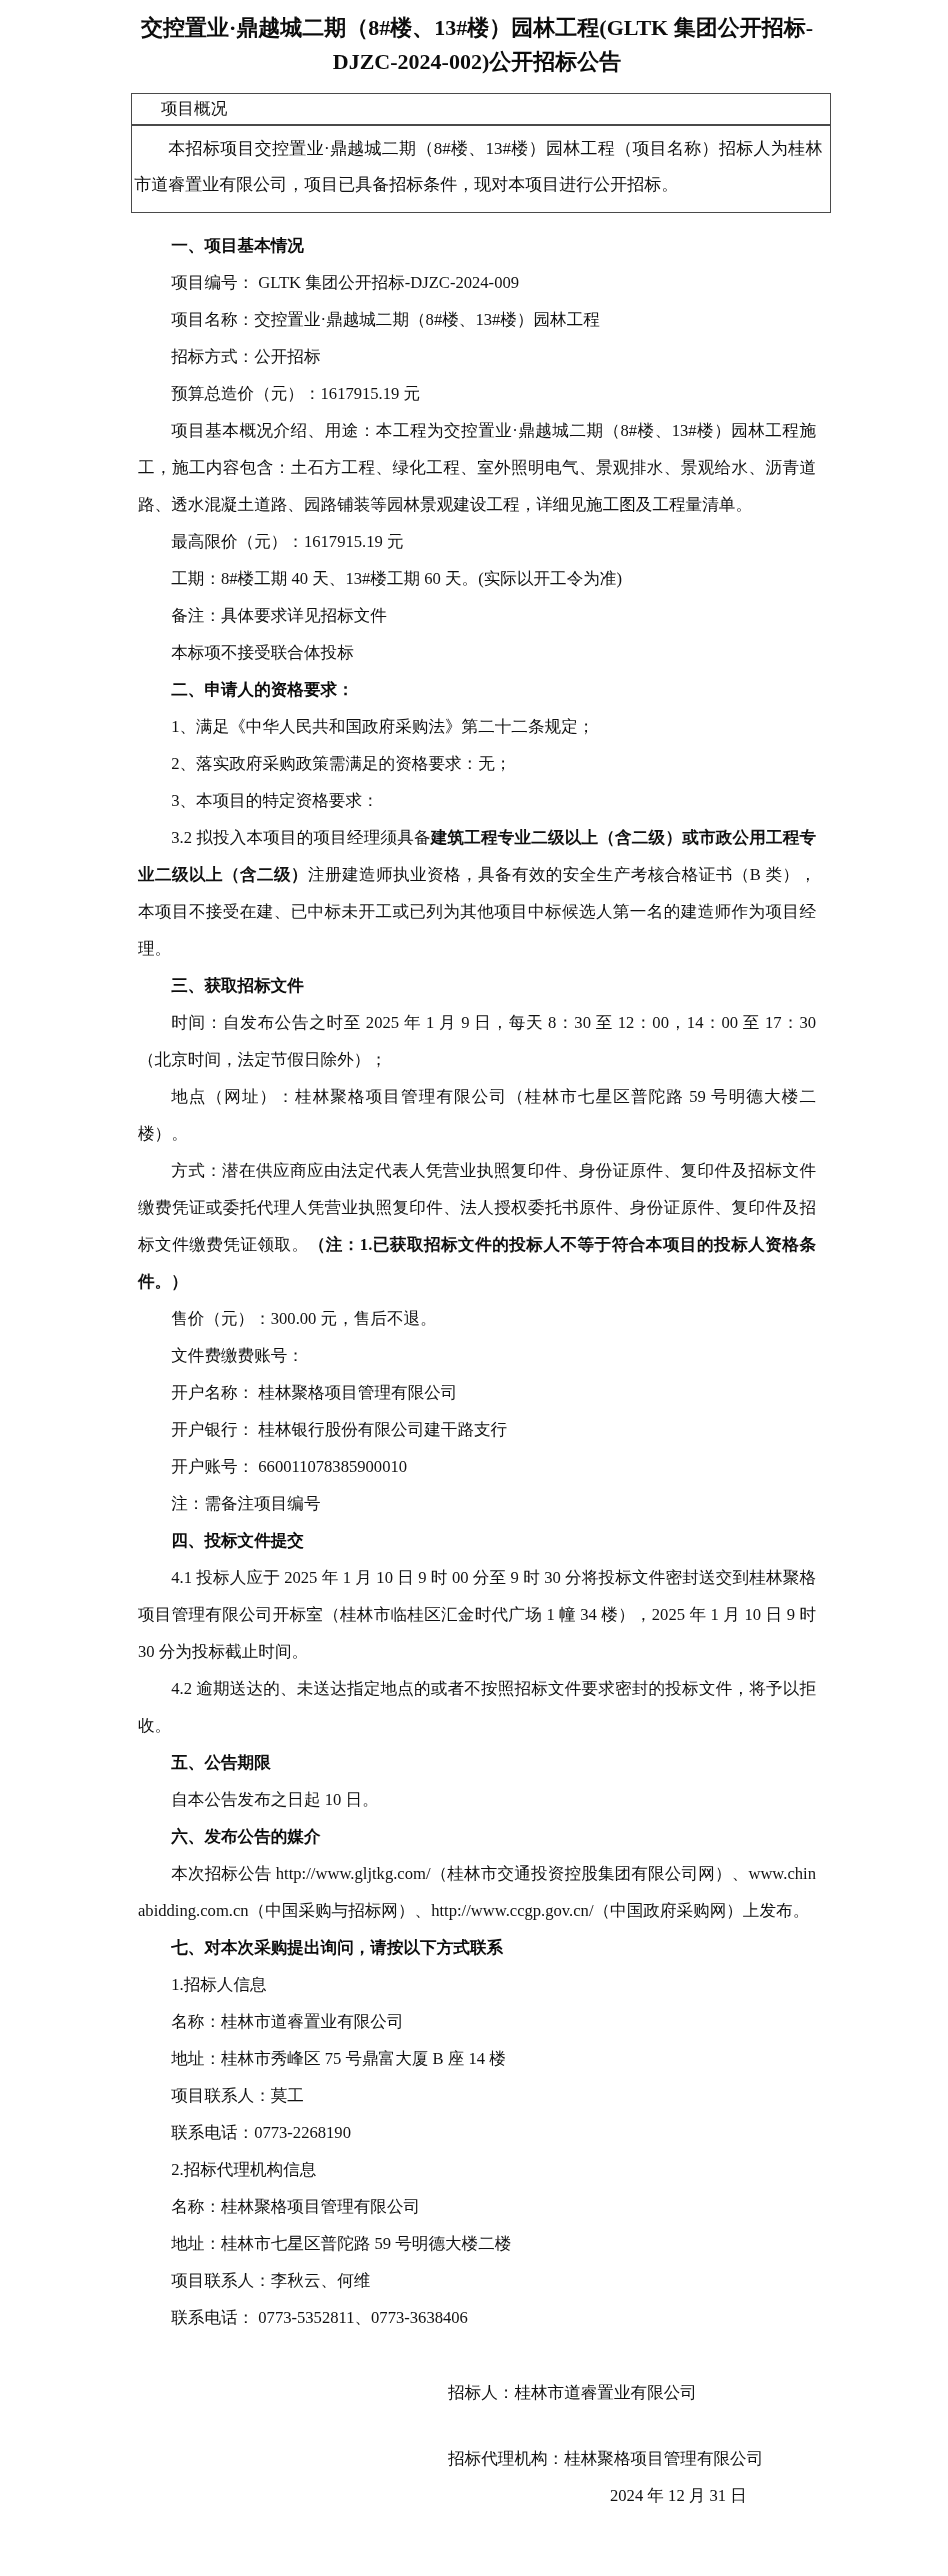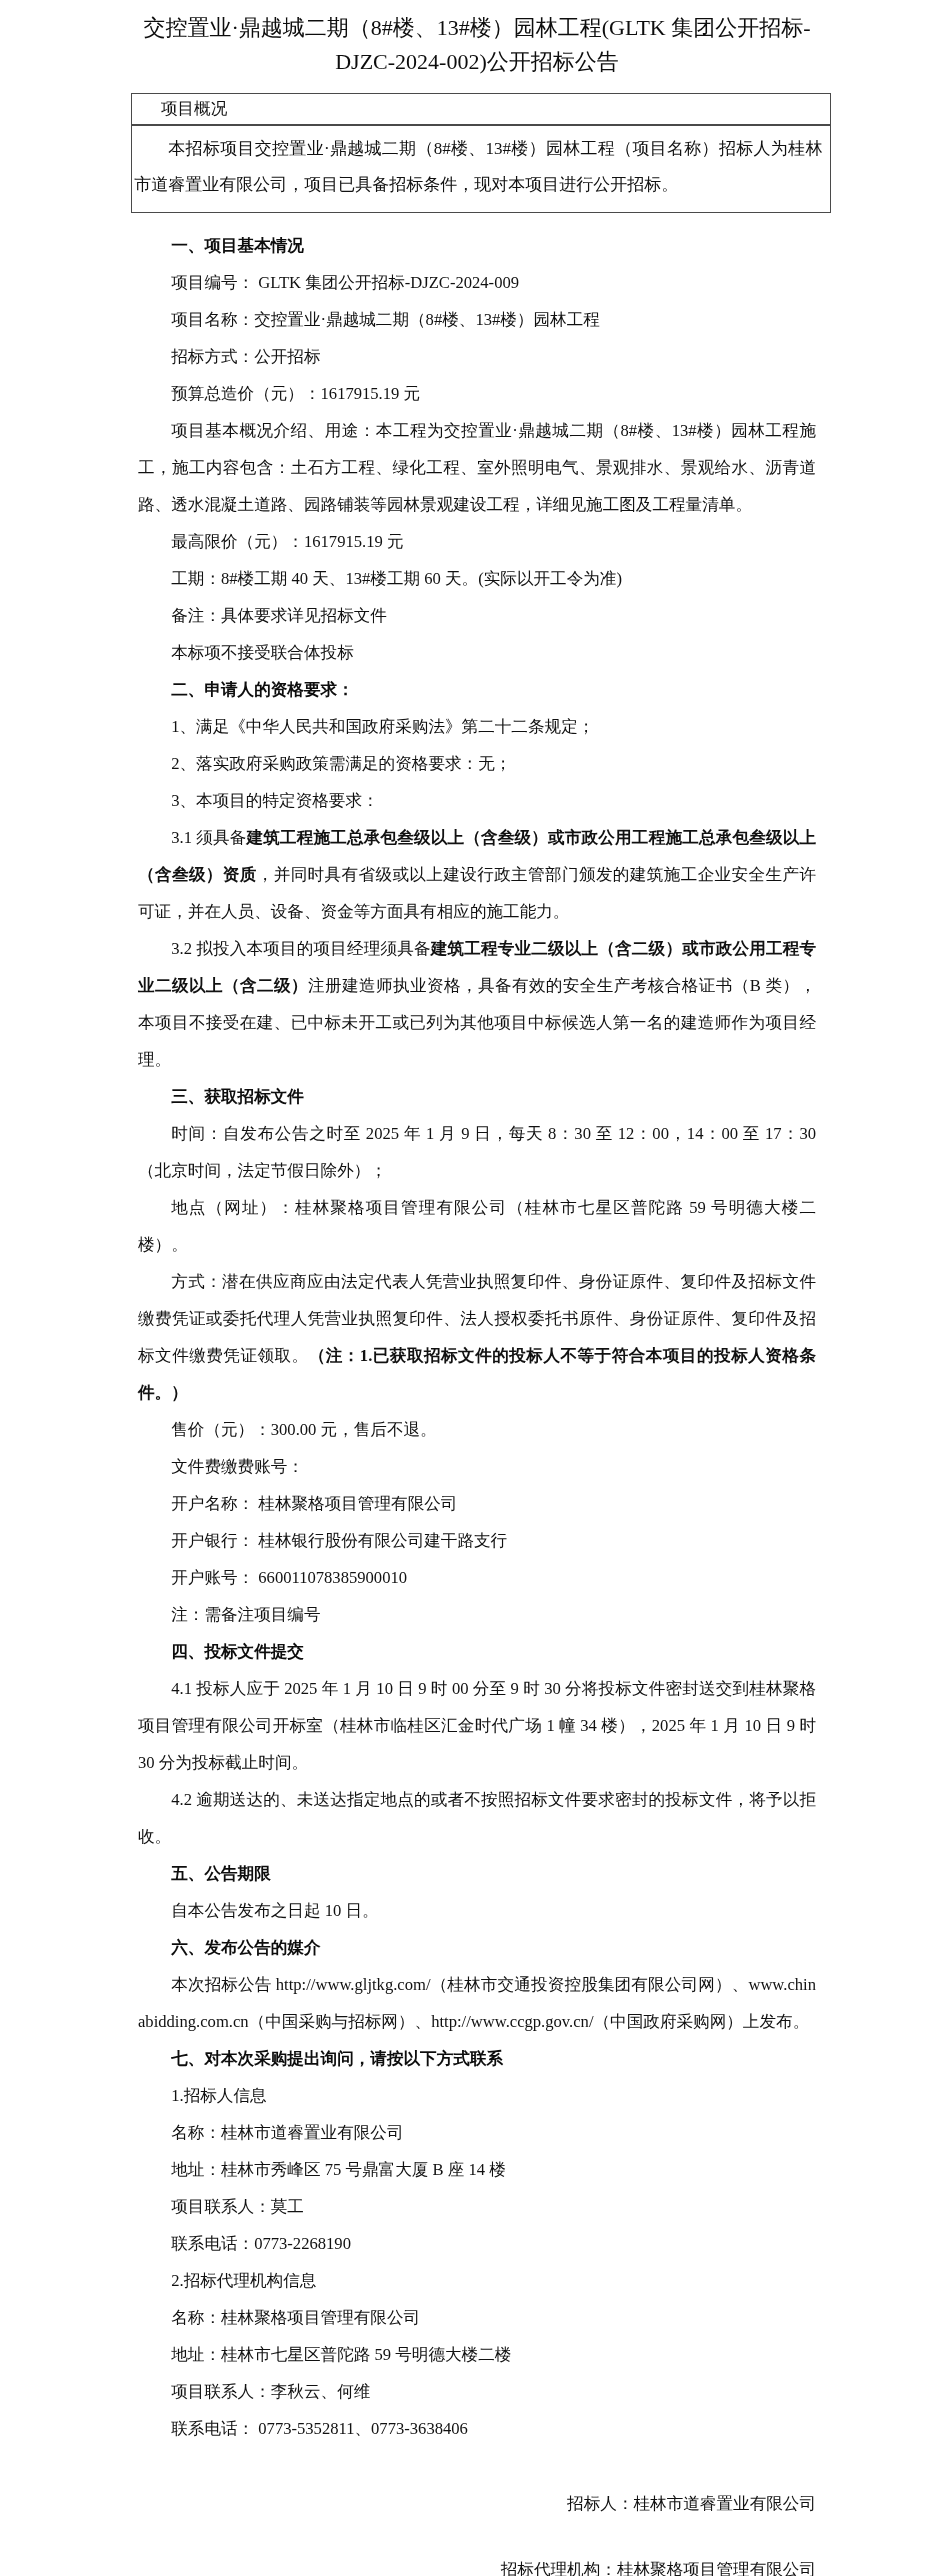--- a/index.html
+++ b/index.html
@@ -9,21 +9,21 @@
     background: #ffffff;
     color: #111111;
     font-family: "Liberation Serif", "DejaVu Serif", serif;
     overflow: hidden;
   }
   .doc {
     padding: 9.5px 133px 0 138px; 
   }
   .title {
     font-size: 22px;
-    font-weight: normal;
+    font-weight: bold;
     text-align: center;
     line-height: 34px;
     margin: 1.9px 0 13.3px 0;
     color: #0d0d0d;
   }
   .overview-box {
     border: 1.9px solid #4a4a4a;
     margin: 0 -15px 13.3px -6.6px;
   }
   .overview-header {
@@ -51,21 +51,21 @@
     text-align: left;
     color: #0d0d0d;
   }
   .line .b { font-weight: bold; }
   .signature-block {
     font-size: 16.6px;
     line-height: 37px;
   }
   .sign-line {
     margin: 0 0 0 310px;
-    text-align: right;
+    text-align: left;
   }
   .sign-line.bidder { margin-top: 38px; }
   .sign-line.agency { margin-top: 29px; }
   .sign-line.date   { margin-left: 472px; margin-top: 0; }
 </style>
 </head>
 <body>
 
 <div class="doc">
 
@@ -84,21 +84,20 @@
       <p class="line"><span>预算总造价（元）：1617915.19 元</span></p>
       <p class="line"><span>项目基本概况介绍、用途：本工程为交控置业·鼎越城二期（8#楼、13#楼）园林工程施工，施工内容包含：土石方工程、绿化工程、室外照明电气、景观排水、景观给水、沥青道路、透水混凝土道路、园路铺装等园林景观建设工程，详细见施工图及工程量清单。</span></p>
       <p class="line"><span>最高限价（元）：1617915.19 元</span></p>
       <p class="line"><span>工期：8#楼工期 40 天、13#楼工期 60 天。(实际以开工令为准)</span></p>
       <p class="line"><span>备注：具体要求详见招标文件</span></p>
       <p class="line"><span>本标项不接受联合体投标</span></p>
       <p class="line heading"><span>二、申请人的资格要求：</span></p>
       <p class="line"><span>1、满足《中华人民共和国政府采购法》第二十二条规定；</span></p>
       <p class="line"><span>2、落实政府采购政策需满足的资格要求：无；</span></p>
       <p class="line"><span>3、本项目的特定资格要求：</span></p>
-      <p class="line"><span>3.1 须具备</span><span class="b">建筑工程施工总承包叁级以上（含叁级）或市政公用工程施工总承包叁级以上（含叁级）资质</span><span>，并同时具有省级或以上建设行政主管部门颁发的建筑施工企业安全生产许可证，并在人员、设备、资金等方面具有相应的施工能力。</span></p>
       <p class="line"><span>3.2 拟投入本项目的项目经理须具备</span><span class="b">建筑工程专业二级以上（含二级）或市政公用工程专业二级以上（含二级）</span><span>注册建造师执业资格，具备有效的安全生产考核合格证书（B 类），本项目不接受在建、已中标未开工或已列为其他项目中标候选人第一名的建造师作为项目经理。</span></p>
       <p class="line heading"><span>三、获取招标文件</span></p>
       <p class="line"><span>时间：自发布公告之时至 2025 年 1 月 9 日，每天 8：30 至 12：00，14：00 至 17：30（北京时间，法定节假日除外）；</span></p>
       <p class="line"><span>地点（网址）：桂林聚格项目管理有限公司（桂林市七星区普陀路 59 号明德大楼二楼）。</span></p>
       <p class="line"><span>方式：潜在供应商应由法定代表人凭营业执照复印件、身份证原件、复印件及招标文件缴费凭证或委托代理人凭营业执照复印件、法人授权委托书原件、身份证原件、复印件及招标文件缴费凭证领取。</span><span class="b">（注：1.已获取招标文件的投标人不等于符合本项目的投标人资格条件。）</span></p>
       <p class="line"><span>售价（元）：300.00 元，售后不退。</span></p>
       <p class="line"><span>文件费缴费账号：</span></p>
       <p class="line"><span>开户名称： 桂林聚格项目管理有限公司</span></p>
       <p class="line"><span>开户银行： 桂林银行股份有限公司建干路支行</span></p>
       <p class="line"><span>开户账号： 660011078385900010</span></p>

